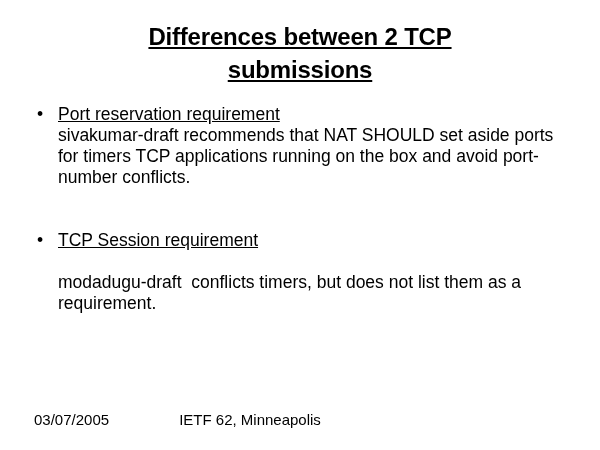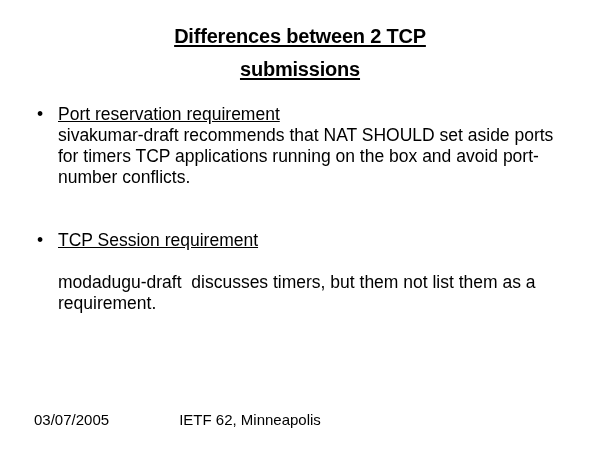--- a/index.html
+++ b/index.html
@@ -21,21 +21,21 @@
     background: #ffffff;
   }
 
   
   .slide-title {
     position: absolute;
     left: 20px;
     top: 20px;
     width: 560px;
     text-align: center;
-    font-size: 20px;
+    font-size: 24px;
     font-weight: bold;
     line-height: 33px;
     letter-spacing: -0.2px;
   }
   .slide-title .tline {
     display: block;
   }
   .slide-title .tline span {
     text-decoration: underline;
     text-underline-offset: 2px;
@@ -131,21 +131,21 @@
     </div>
 
     <div class="gap-block"></div>
 
     <div class="bullet-block">
       <div class="bullet-head">
         <span class="bullet-dot">•</span>
         <span class="head-text">TCP Session requirement</span>
       </div>
       <div class="spacer-line"></div>
-      <div class="para">modadugu-draft  discusses timers, but them not list them as a requirement.</div>
+      <div class="para">modadugu-draft  conflicts timers, but does not list them as a requirement.</div>
     </div>
 
   </div>
 
   <div class="footer">
     <div class="footer-date">03/07/2005</div>
     <div class="footer-center">IETF 62, Minneapolis</div>
   </div>
 
 </div>

